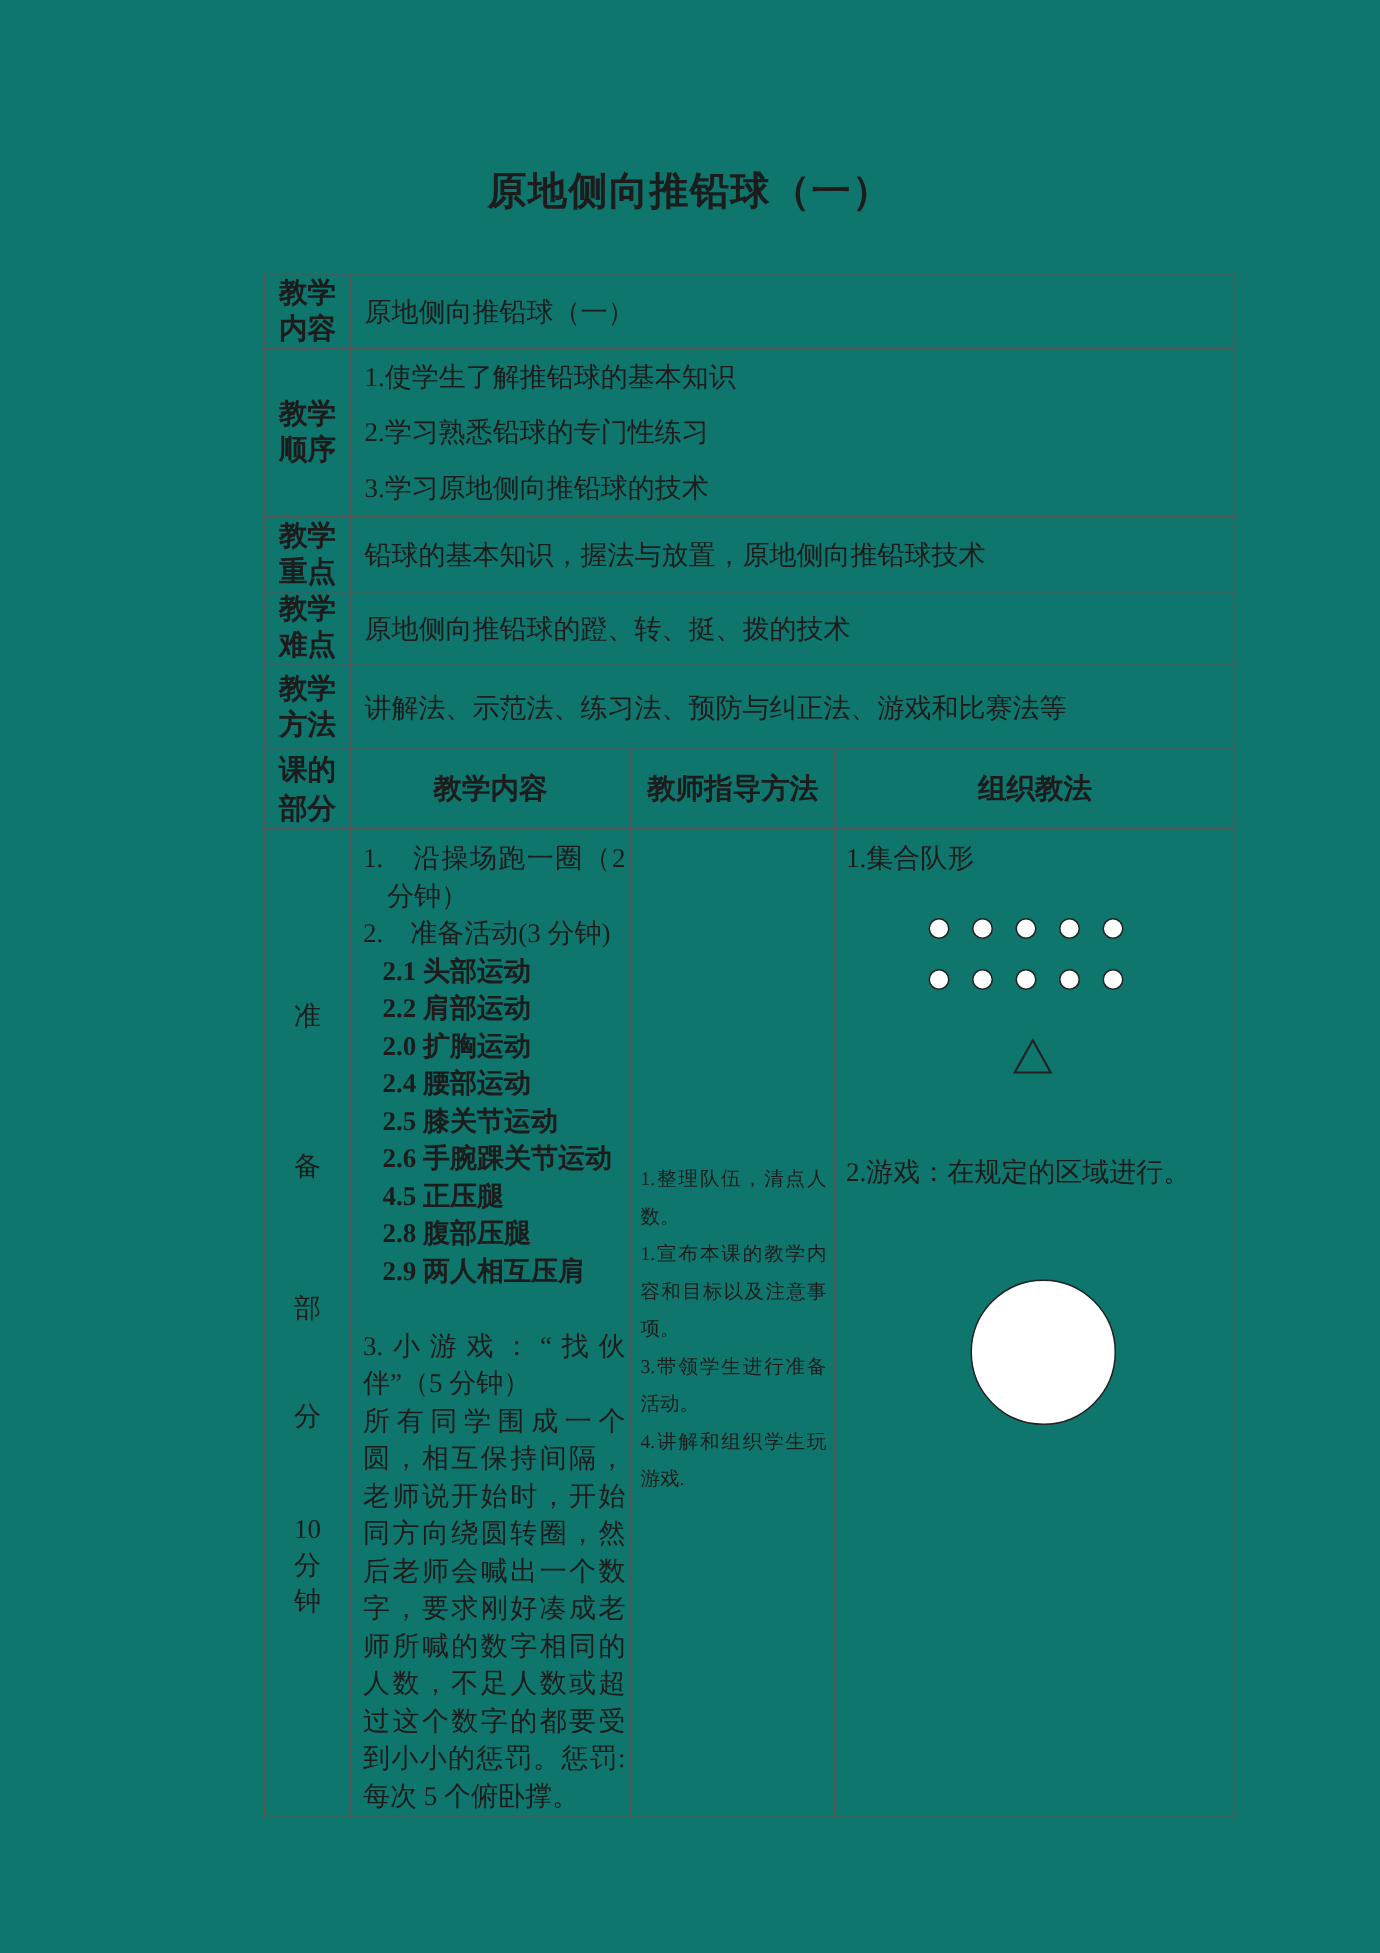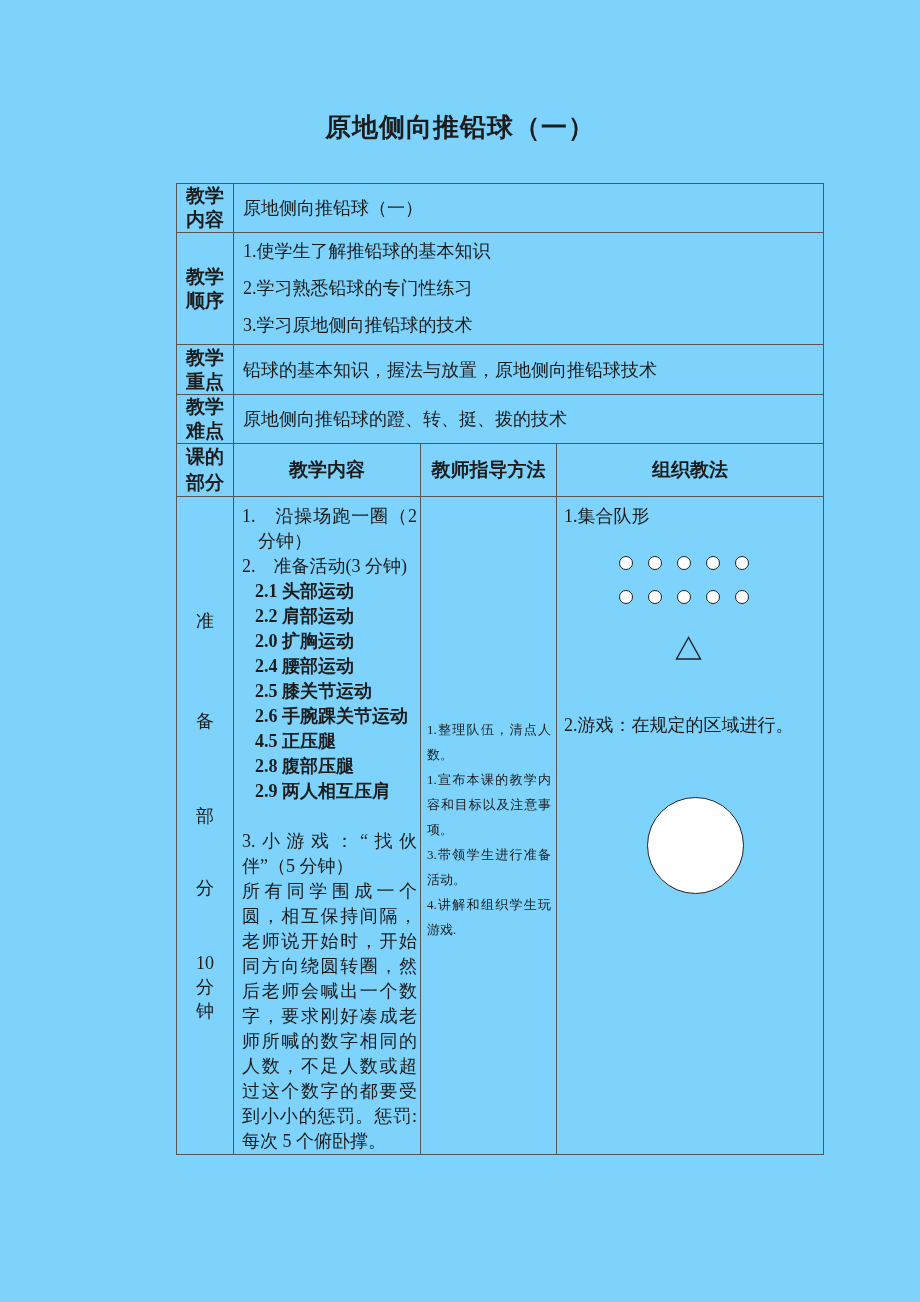--- a/index.html
+++ b/index.html
@@ -1,18 +1,18 @@
 <!DOCTYPE html>
 <html><head>
 <meta charset="utf-8">
 <style>
   * { margin:0; padding:0; box-sizing:border-box; }
   html,body { background:#ffffff; }
   .page {
-    position:relative; width:920px; height:1302px; background:#7dd3fc;
+    position:relative; width:920px; height:1302px; background:#0f766e;
     color:#1c1c1c; font-family:"Liberation Serif","DejaVu Serif",serif;
     overflow:hidden;
   }
   .doc-title {
     position:absolute; top:110px; left:0; width:100%;
     text-align:center; font-size:26px; font-weight:bold; letter-spacing:1px;
   }
   table.lesson {
     position:absolute; left:136px; top:183px; width:647px;
     border-collapse:collapse; table-layout:fixed;margin-left:40px;
@@ -92,20 +92,26 @@
       </td>
     </tr>
 
     <tr style="height:49px">
       <td class="lbl">教学难点</td>
       <td class="val" colspan="3">
         <div class="ln">原地侧向推铅球的蹬、转、挺、拨的技术</div>
       </td>
     </tr>
 
+    <tr style="height:56px">
+      <td class="lbl">教学方法</td>
+      <td class="val" colspan="3">
+        <div class="ln">讲解法、示范法、练习法、预防与纠正法、游戏和比赛法等</div>
+      </td>
+    </tr>
 
     <tr style="height:50px">
       <th class="colhdr">课的部分</th>
       <th class="colhdr">教学内容</th>
       <th class="colhdr">教师指导方法</th>
       <th class="colhdr">组织教法</th>
     </tr>
 
     <tr style="height:652px">
 

